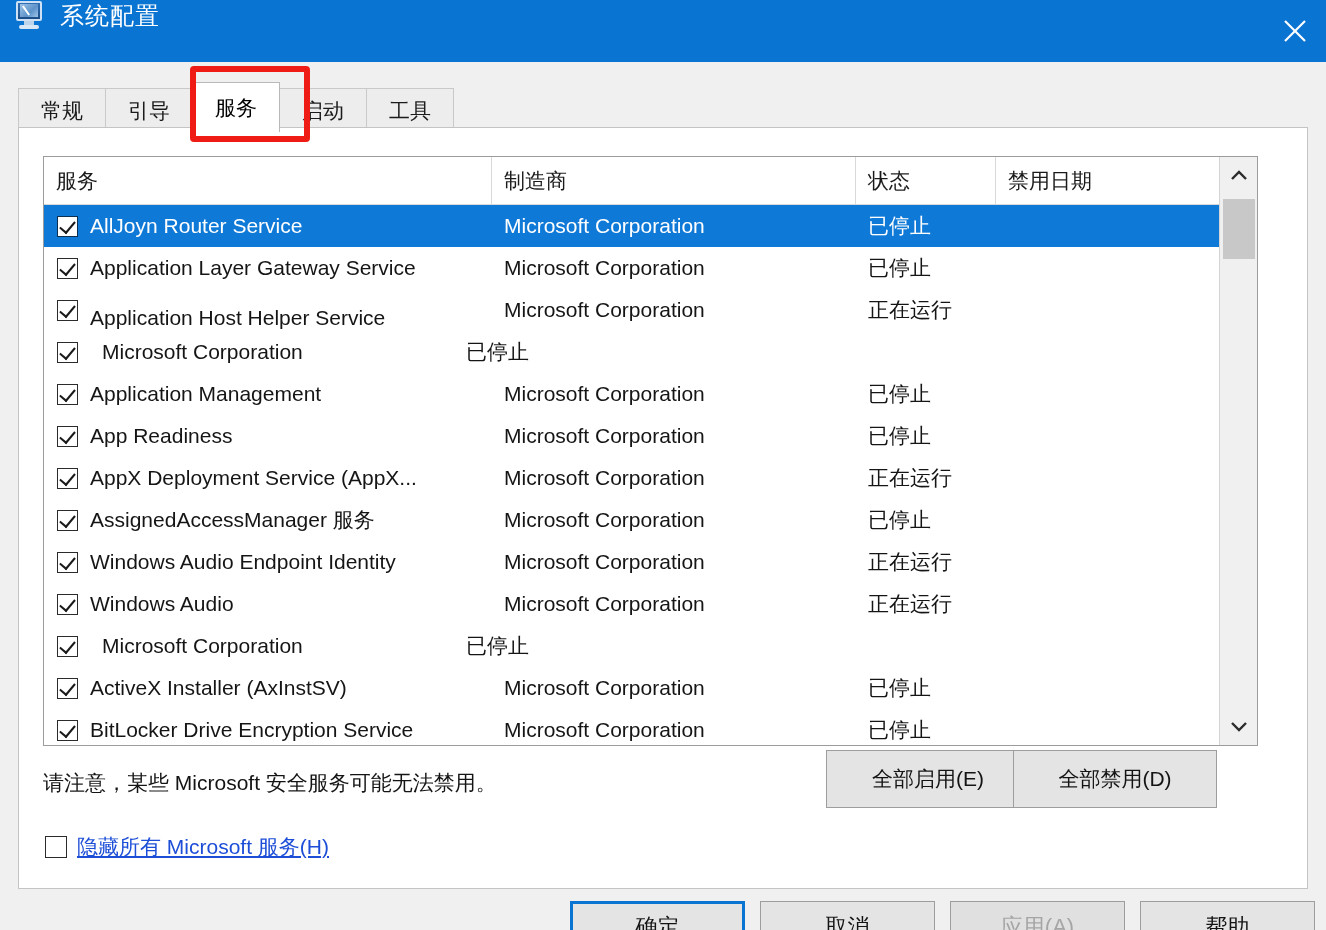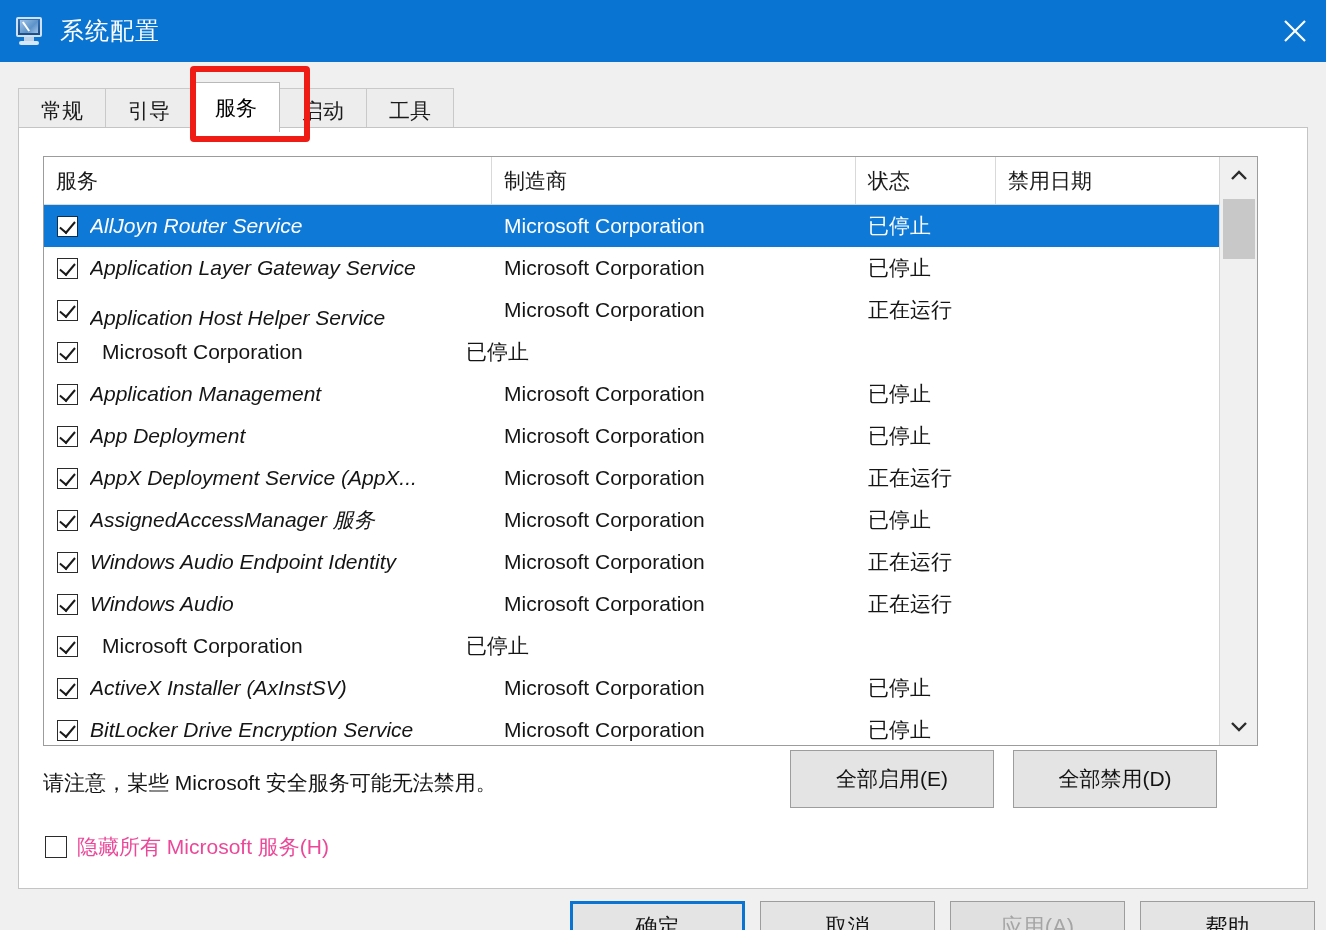--- a/index.html
+++ b/index.html
@@ -26,21 +26,20 @@
   }
 
   
   #titlebar {
     position: absolute;
     left: 0; top: 0;
     width: 1326px;
     height: 62px;
     background: #0a74d2;
     display: flex;
-    align-items: center;
   }
   #app-icon {
     margin-left: 14px;
     width: 32px;
     height: 30px;
     position: relative;
     flex: 0 0 auto;
   }
   #app-icon .screen {
     position: absolute;
@@ -195,21 +194,21 @@
   .row.selected .cell { color: #ffffff; }
   .cell {
     font-size: 21px;
     color: #151515;
     box-sizing: border-box;
     white-space: nowrap;
     overflow: hidden;
     display: flex;
     align-items: center;
   }
-  .cell.name { padding-left: 0; font-style: italic; }
+  .cell.name { padding-left: 0; }
   .cell.maker { padding-left: 12px; }
   .cell.status { padding-left: 12px; }
   .cell.date { padding-left: 12px; }
 
   .cbwrap {
     width: 46px;
     flex: 0 0 46px;
     display: flex;
     align-items: center;
     justify-content: center;
@@ -283,37 +282,38 @@
     background: #e4e4e4;
     border: 1px solid #9d9d9d;
     box-sizing: border-box;
     font-size: 21px;
     color: #141414;
     display: flex;
     align-items: center;
     justify-content: center;
     cursor: pointer;
   }
-  #btn-enable-all { left: 771px; top: 622px; }
+  #btn-enable-all { left: 807px; top: 622px; }
   #btn-disable-all { left: 994px; top: 622px; }
 
   #hide-ms-row {
     position: absolute;
     left: 26px;
     top: 705px;
     display: flex;
     align-items: center;
     cursor: pointer;
   }
   #hide-ms-row .cbox { width: 22px; height: 22px; }
   #hide-ms-label {
     margin-left: 10px;
     font-size: 21px;
-    color: #ec4899;
+    color: #1d4ed8;
     white-space: nowrap;
+    text-decoration: underline;
   }
 
   
   #footer {
     position: absolute;
     left: 0;
     top: 901px;
     width: 1326px;
     height: 29px;
   }
@@ -453,21 +453,21 @@
             </div>
             <div class="cell name" style="width: 402px; flex: 0 0 402px;">Application Management</div>
             <div class="cell maker" style="width: 364px; flex: 0 0 364px;">Microsoft Corporation</div>
             <div class="cell status" style="width: 140px; flex: 0 0 140px;">已停止</div>
             <div class="cell date" style="width: 237px; flex: 0 0 237px;"></div>
           </div>
           <div class="row">
             <div class="cbwrap">
               <div class="cbox checked"></div>
             </div>
-            <div class="cell name" style="width: 402px; flex: 0 0 402px;">App Deployment</div>
+            <div class="cell name" style="width: 402px; flex: 0 0 402px;">App Readiness</div>
             <div class="cell maker" style="width: 364px; flex: 0 0 364px;">Microsoft Corporation</div>
             <div class="cell status" style="width: 140px; flex: 0 0 140px;">已停止</div>
             <div class="cell date" style="width: 237px; flex: 0 0 237px;"></div>
           </div>
           <div class="row">
             <div class="cbwrap">
               <div class="cbox checked"></div>
             </div>
             <div class="cell name" style="width: 402px; flex: 0 0 402px;">AppX Deployment Service (AppX...</div>
             <div class="cell maker" style="width: 364px; flex: 0 0 364px;">Microsoft Corporation</div>

